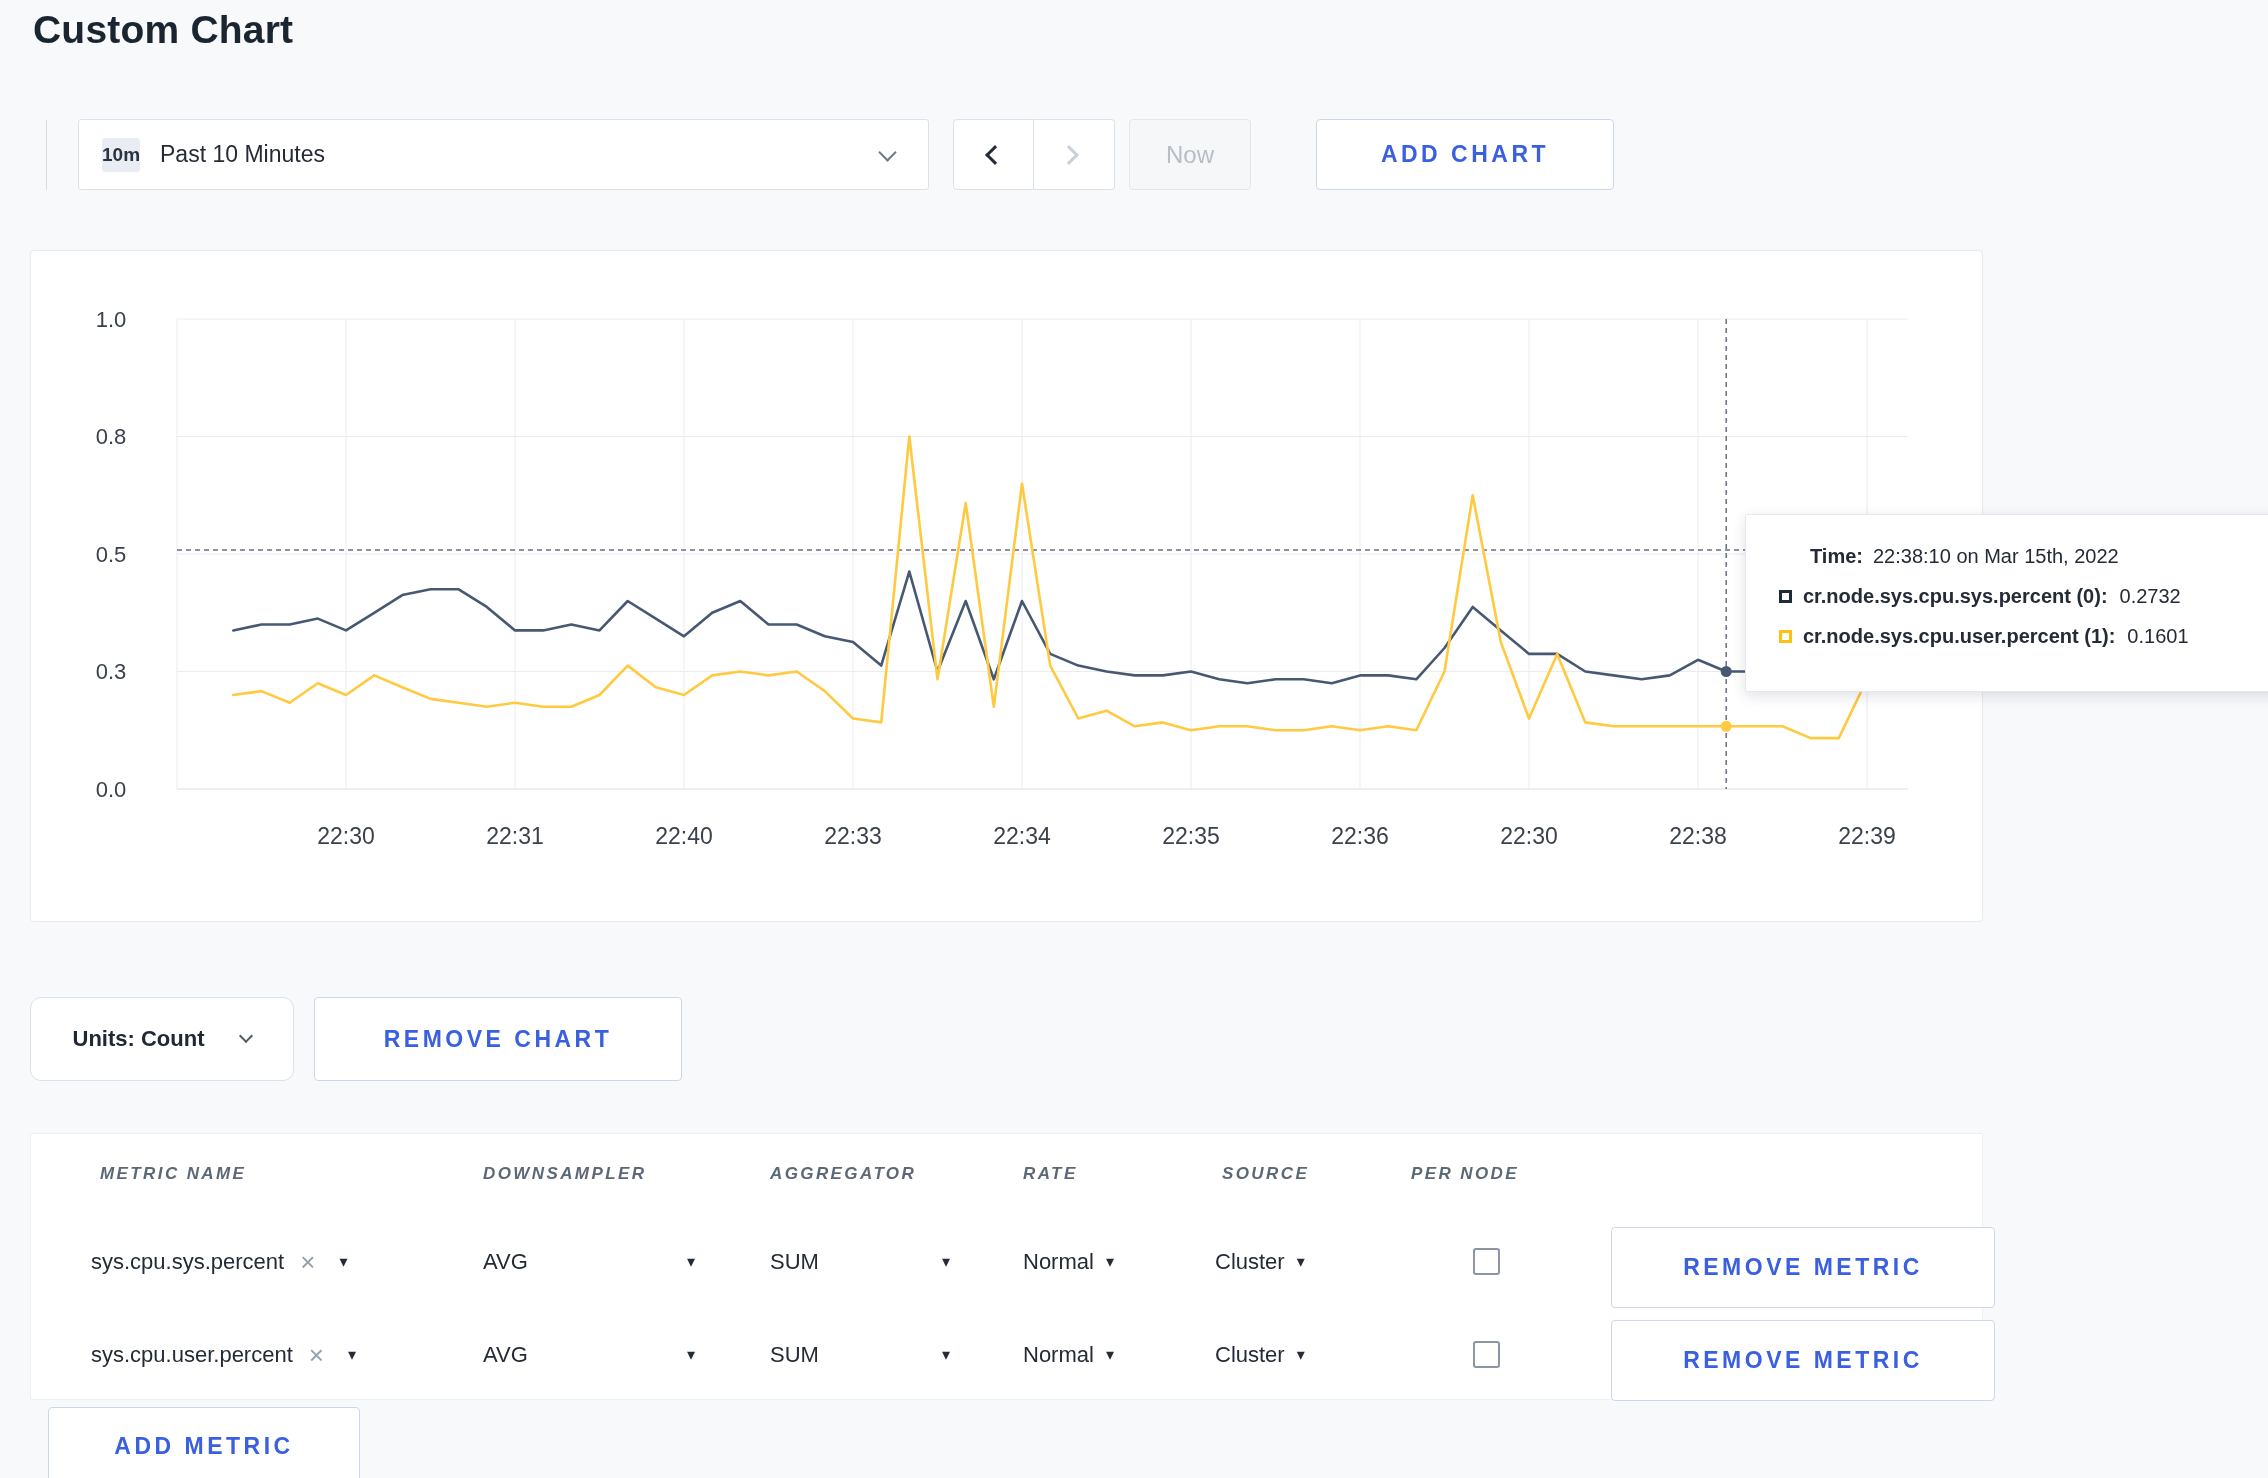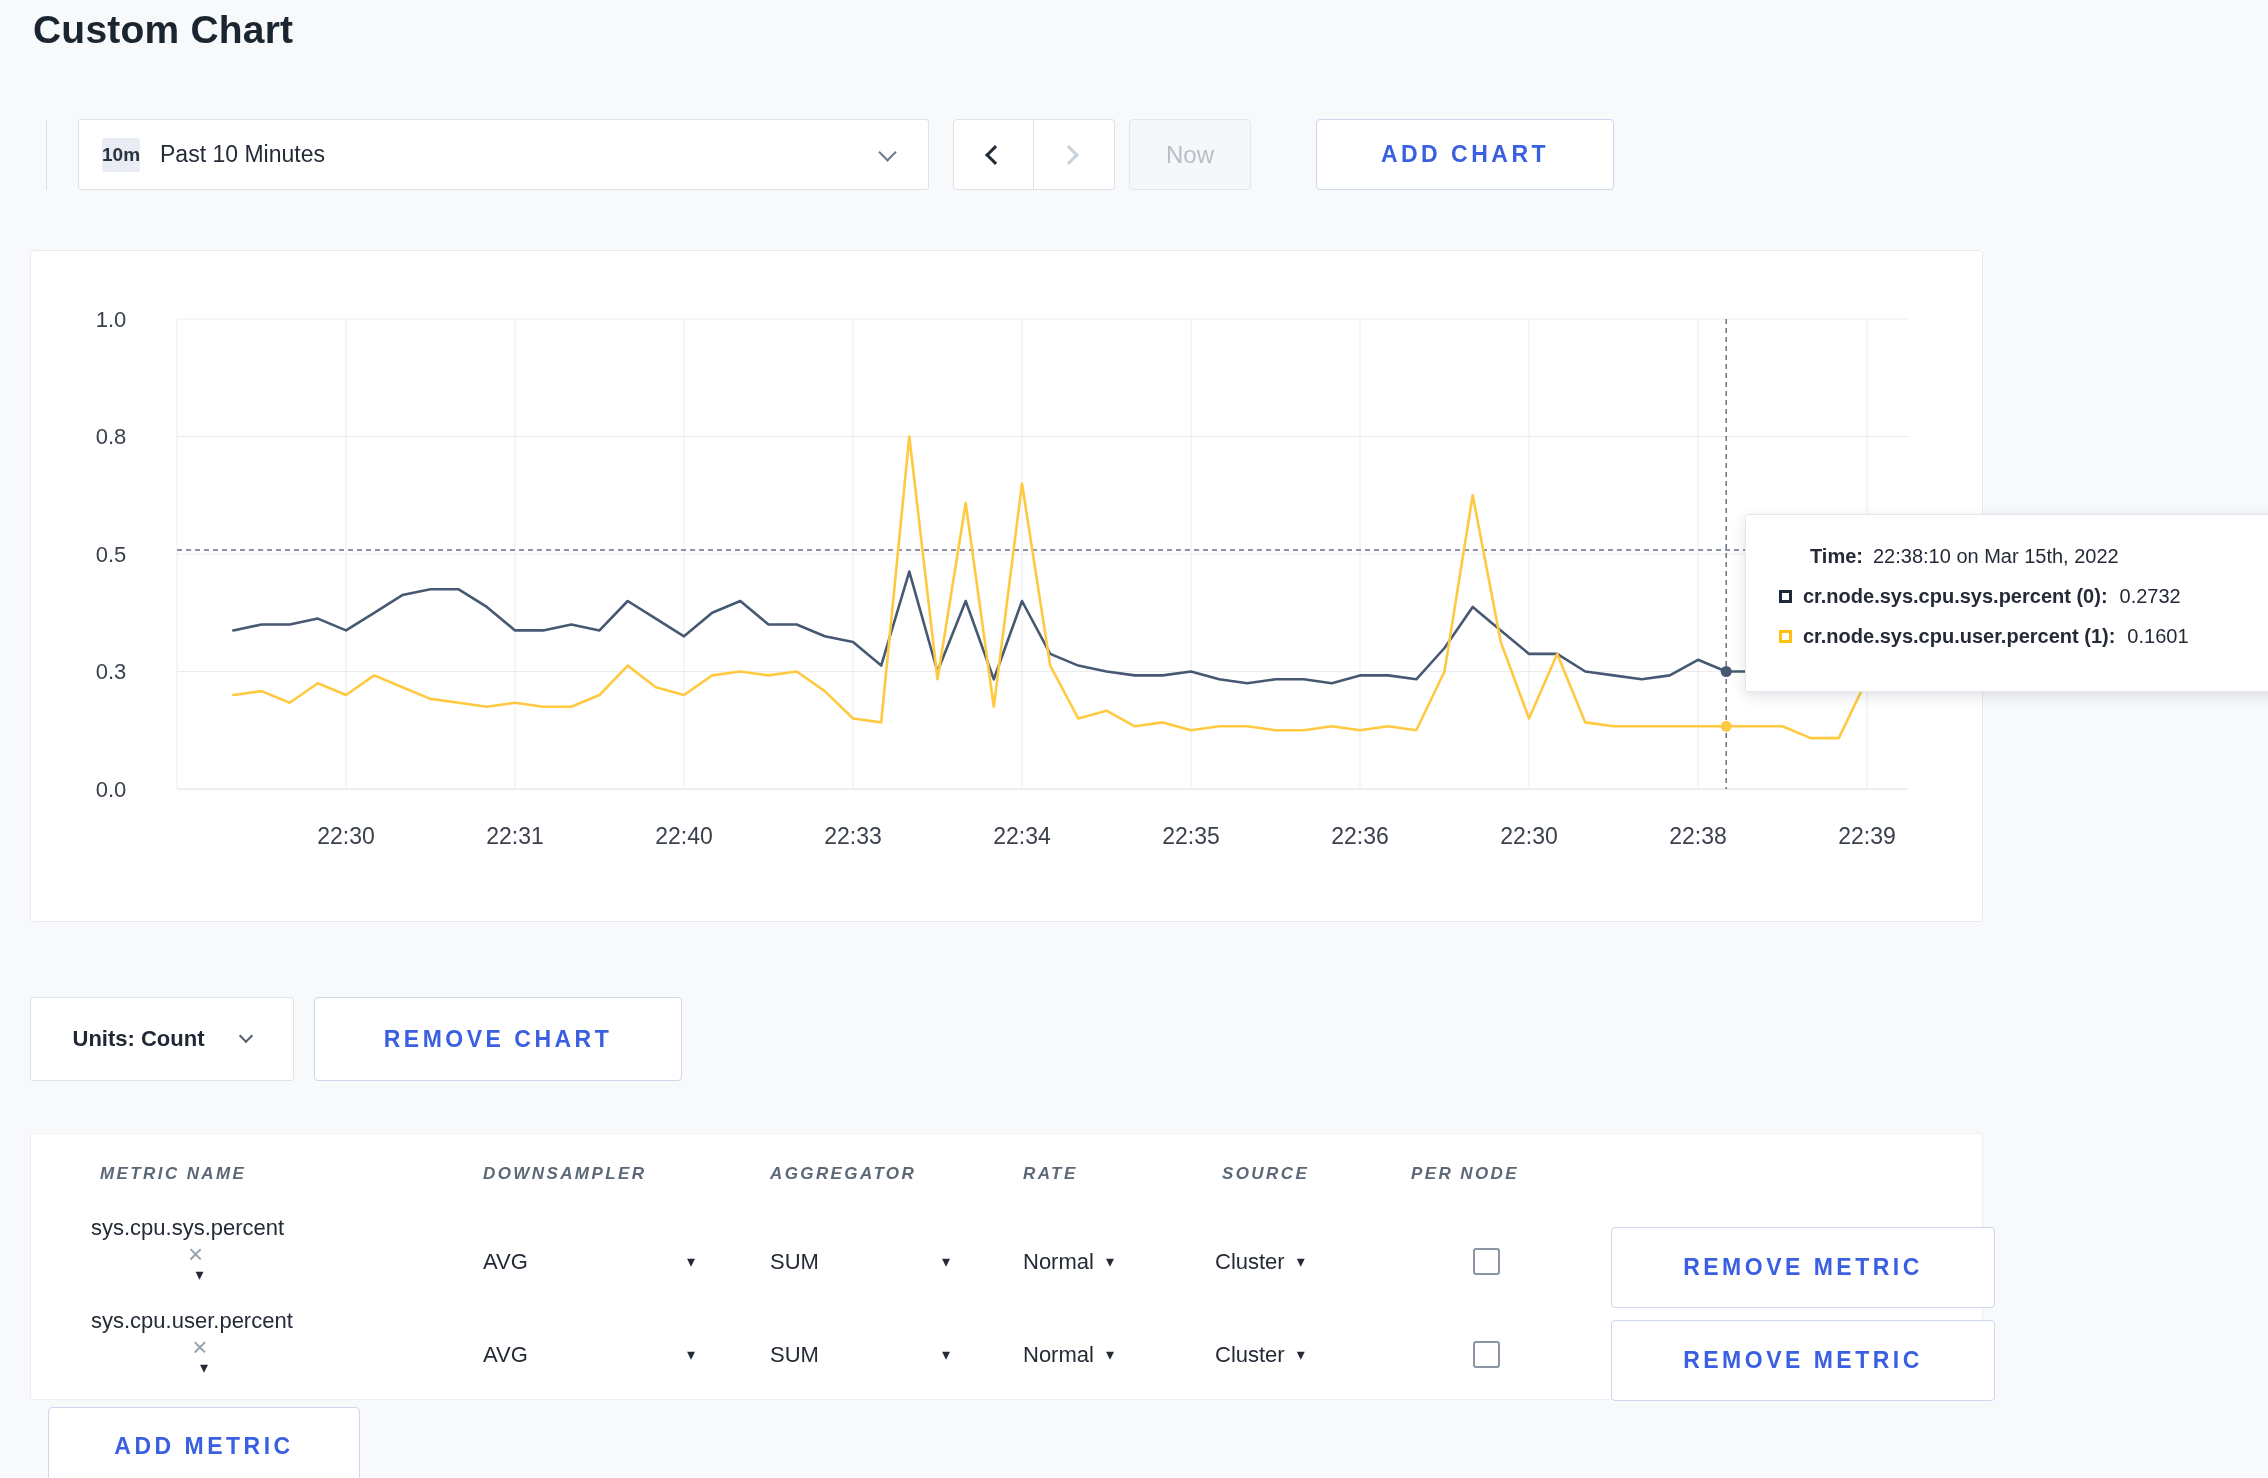--- a/index.html
+++ b/index.html
@@ -34,32 +34,32 @@
 
   
   .tooltip{position:absolute;left:1745px;top:514px;width:545px;height:178px;background:#fff;border:1px solid #e4e8ee;border-radius:3px;box-shadow:0 4px 14px rgba(40,50,70,.14);z-index:6;}
   .tt-time{margin:30px 0 0 64px;font-size:20px;color:#242b36;}
   .tt-time b{font-weight:700;margin-right:10px;}
   .tt-row{display:flex;align-items:center;margin:17px 0 0 33px;font-size:20px;color:#242b36;}
   .swatch{width:13px;height:13px;border:3px solid #000;margin-right:11px;flex:none;background:#fff;}
   .tt-row b{font-weight:700;margin-right:12px;}
 
   
-  .units-select{position:absolute;left:30px;top:997px;width:264px;height:84px;background:#fff;border:1px solid #dde2e8;border-radius:3px;display:flex;align-items:center;justify-content:center;font-size:22px;font-weight:700;color:#202835;cursor:pointer;gap:21px;}
+  .units-select{position:absolute;left:30px;top:997px;width:264px;height:84px;background:#fff;border:1px solid #dde2e8;border-radius:11px;display:flex;align-items:center;justify-content:center;font-size:22px;font-weight:700;color:#202835;cursor:pointer;gap:21px;}
   .units-chev{width:10px;height:10px;border:solid #515b69;border-width:0 2px 2px 0;transform:rotate(45deg);margin-left:16px;margin-top:-6px;}
   .remove-chart-btn{position:absolute;left:314px;top:997px;width:368px;height:84px;font-size:23px;}
 
   
   .metrics-card{position:absolute;left:30px;top:1133px;width:1953px;height:267px;background:#fff;border:1px solid #edeff3;border-radius:2px;}
   .th{position:absolute;top:30px;font-size:17px;font-weight:700;letter-spacing:2.4px;color:#5d6876;font-style:italic;}
   .th-0{left:69px}.th-1{left:452px}.th-2{left:739px}.th-3{left:992px}.th-4{left:1191px}.th-5{left:1380px}
   .trow{position:absolute;left:0;width:100%;height:93px;}
   .row-0{top:81px;}.row-1{top:174px;}
   .cell{position:absolute;top:0;height:93px;display:flex;align-items:center;font-size:22px;color:#242b36;}
-  .cell-metric{left:60px;cursor:pointer;flex-direction:column;}
+  .cell-metric{left:60px;cursor:pointer;}
   .x-icon{color:#97a1ae;font-size:26px;margin-left:16px;cursor:pointer;line-height:1;}
   .caret{font-size:16px;color:#242b36;line-height:1;}
   .cell-metric .caret{margin-left:24px;}
   .cell-downsampler{left:452px;width:212px;justify-content:space-between;cursor:pointer;}
   .cell-aggregator{left:739px;width:180px;justify-content:space-between;cursor:pointer;}
   .cell-rate{left:992px;gap:12px;cursor:pointer;}
   .cell-source{left:1184px;gap:12px;cursor:pointer;}
   .cell-pernode{left:1442px;}
   .checkbox{width:27px;height:27px;border:2px solid #8b95a3;border-radius:3px;background:#fff;cursor:pointer;}
   .remove-metric-btn{position:absolute;left:1580px;top:12px;width:384px;height:81px;font-size:23px;}

